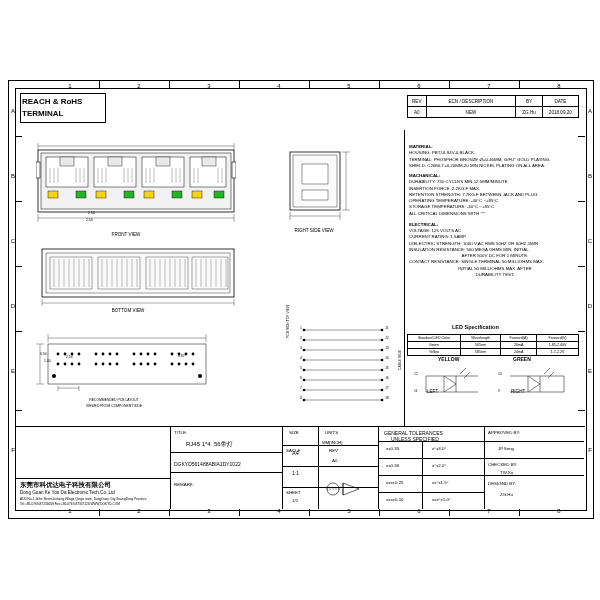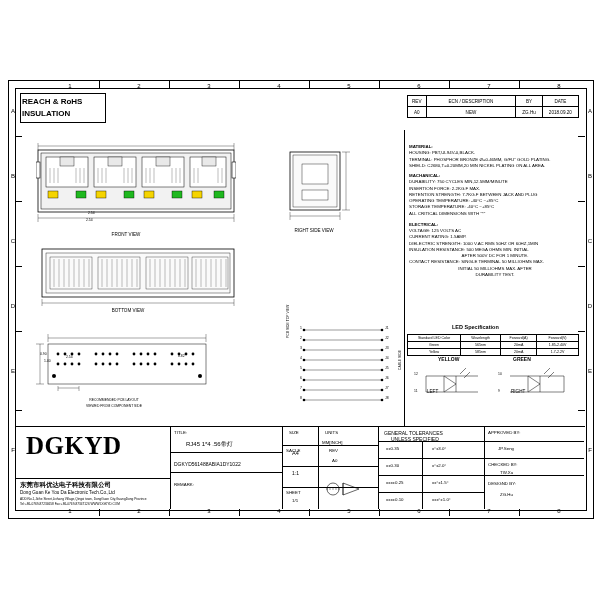--- a/index.html
+++ b/index.html
@@ -99,21 +99,21 @@
   <div class="tick" style="left:169px;top:509px;width:1px;height:7px;"></div>
   <div class="tick" style="left:239px;top:509px;width:1px;height:7px;"></div>
   <div class="tick" style="left:309px;top:509px;width:1px;height:7px;"></div>
   <div class="tick" style="left:379px;top:509px;width:1px;height:7px;"></div>
   <div class="tick" style="left:449px;top:509px;width:1px;height:7px;"></div>
   <div class="tick" style="left:519px;top:509px;width:1px;height:7px;"></div>
 
   <div class="reachbox"></div>
   <div class="title-reach">
     <div>REACH &amp; RoHS</div>
-    <div>INSULATION</div>
+    <div>TERMINAL</div>
   </div>
 
   <table class="revtable">
     <tbody>
         <tr>
       <td style="width:18px;">REV</td>
       <td style="width:92px;">ECN / DESCRIPTION</td>
       <td style="width:26px;">BY</td>
       <td style="width:36px;">DATE</td>
     </tr>
@@ -478,21 +478,20 @@
   <div class="tick" style="left:282px;top:466px;width:96px;height:1px;"></div>
   <div class="tick" style="left:282px;top:487px;width:96px;height:1px;"></div>
   <div class="tick" style="left:378px;top:441px;width:206px;height:1px;"></div>
   <div class="tick" style="left:484px;top:458px;width:100px;height:1px;"></div>
   <div class="tick" style="left:484px;top:475px;width:100px;height:1px;"></div>
   <div class="tick" style="left:378px;top:458px;width:106px;height:1px;"></div>
   <div class="tick" style="left:378px;top:475px;width:106px;height:1px;"></div>
   <div class="tick" style="left:378px;top:492px;width:106px;height:1px;"></div>
   <div class="tick" style="left:422px;top:441px;width:1px;height:68px;"></div>
 
-  <div class="logo">DGKYD</div>
   <div class="tbtxt" style="left:20px;top:481px;font-size:6.5px;font-weight:bold;">东莞市科优达电子科技有限公司</div>
   <div class="tbtxt" style="left:20px;top:490px;font-size:4.6px;">Dong Guan Ke You Da Electronic Tech.Co.,Ltd</div>
   <div class="tbtxt" style="left:20px;top:497px;font-size:3.2px;">ADD:No.1,Jiiihe Street,Lixhang Village,Qingxi town, DongGuan City,GuangDong Province</div>
   <div class="tbtxt" style="left:20px;top:502px;font-size:3.2px;">Tel:+86-0769-87234658  Fax:+86-0769-87347126  WWW.DGKYD.COM</div>
 
   <div class="tbtxt" style="left:174px;top:430px;">TITLE:</div>
   <div class="tbtxt" style="left:186px;top:440px;font-size:6px;">RJ45  1*4 .56带灯</div>
   <div class="tbtxt" style="left:174px;top:461px;font-size:5px;">DGKYD561488ABIA1DY1022</div>
   <div class="tbtxt" style="left:174px;top:482px;">REMARK:</div>
 

